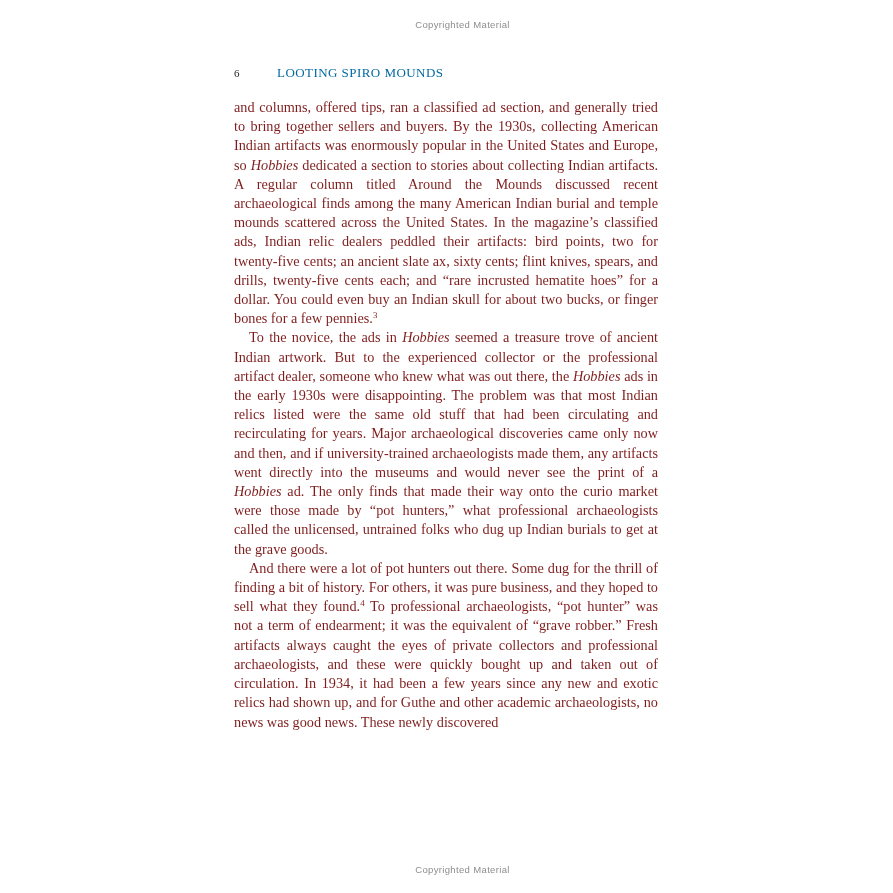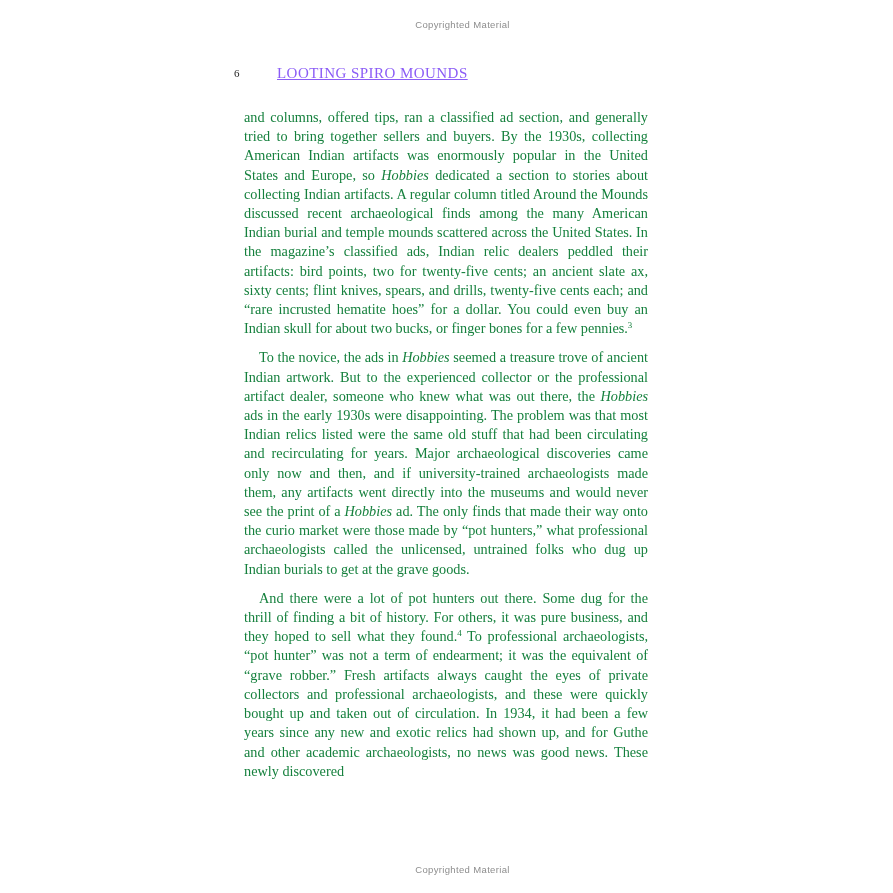--- a/index.html
+++ b/index.html
@@ -55,44 +55,43 @@
     left: 0;
     top: 0;
     font-size: 11px;
     line-height: 16px;
     color: #1f1f1f;
   }
   .head-title {
     position: absolute;
     left: 43px;
     top: 0;
-    font-size: 15px;
+    font-size: 13px;
     line-height: 16px;
     letter-spacing: 0.45px;
     font-variant: small-caps;
     text-transform: uppercase;
-    color: #8b5cf6;
-    text-decoration: underline;
+    color: #0369a1;
   }
 
   
   .textblock {
     position: absolute;
     left: 234px;
     top: 98px;
     width: 424px;
   }
   .textblock p {
-    margin: 10px;
+    margin: 0;
     font-size: 14.25px;
     line-height: 19.2px;
     text-align: justify;
     text-justify: inter-word;
     text-indent: 0;
-    color: #15803d;
+    color: #7f1d1d;
     hyphens: manual;
     -webkit-hyphens: manual;
   }
   .textblock p + p {
     text-indent: 15px;
     font-family: Liberation Serif, serif;
   }
   .textblock em {
     font-style: italic;
   }

